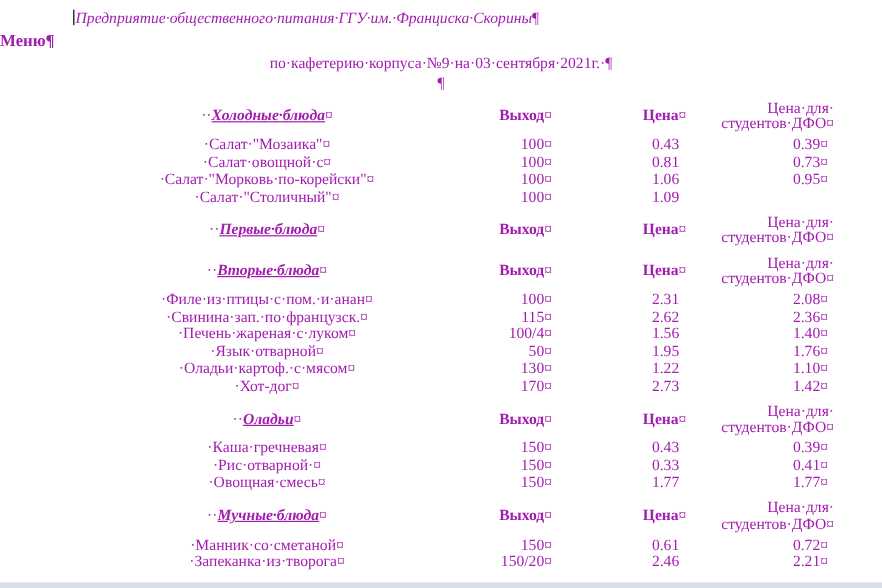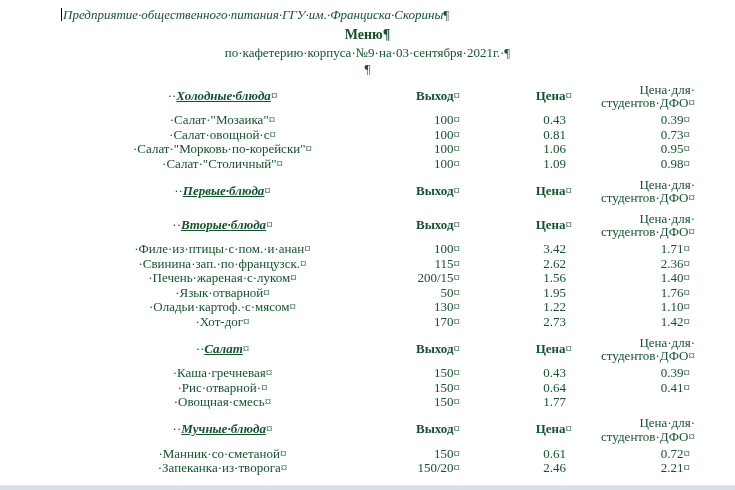--- a/index.html
+++ b/index.html
@@ -1,23 +1,23 @@
 <!DOCTYPE html>
 <html><head>
 <meta charset="utf-8">
 <style>
   html,body{margin:0;padding:0;background:#fff;}
   .page{
     position:relative;width:735px;height:490px;background:#ffffff;overflow:hidden;
-    font-family:"Liberation Serif","DejaVu Serif",serif;color:#14532d;
+    font-family:"Liberation Serif","DejaVu Serif",serif;color:#a21caf;
   }
   
   .org-line{position:absolute;left:61px;top:7px;font-size:13px;font-style:italic;white-space:nowrap;}
   .text-cursor{display:inline-block;width:1px;height:13px;background:#000;vertical-align:-2px;margin-right:1px;}
-  .menu-title{position:absolute;left:0;top:27px;width:100%;text-align:center;font-weight:bold;font-size:14px;}
+  .menu-title{position:absolute;left:0;top:27px;width:100%;text-align:left;font-weight:bold;font-size:14px;}
   .menu-subtitle{position:absolute;left:0;top:45px;width:100%;text-align:center;font-size:13px;}
   .empty-par{position:absolute;left:0;top:61px;width:100%;text-align:center;font-size:13px;}
   
   .menu-table{position:absolute;left:60px;top:82px;width:635px;font-size:13px;}
   .section + .section{margin-top:6px;}
   .trow{display:flex;line-height:14.5px;}
   .hdr-row{height:28px;align-items:center;margin-bottom:3px;}
   .c1{width:325px;text-align:center;}
   .c2{width:75px;text-align:right;}
   .c3{width:112px;text-align:right;padding-right:6px;box-sizing:border-box;}
@@ -69,21 +69,20 @@
       <div class="trow">
         <div class="c1"><span>·Салат·"Морковь·по-корейски"</span><span class="mk">¤</span></div>
         <div class="c2"><span>100</span><span class="mk">¤</span></div>
         <div class="c3"><span>1.06</span></div>
         <div class="c4"><span>0.95</span><span class="mk">¤</span></div>
       </div>
       <div class="trow">
         <div class="c1"><span>·Салат·"Столичный"</span><span class="mk">¤</span></div>
         <div class="c2"><span>100</span><span class="mk">¤</span></div>
         <div class="c3"><span>1.09</span></div>
-        <div class="c4"><span>0.98</span><span class="mk">¤</span></div>
       </div>
     </div>
 
     <div class="section">
       <div class="trow hdr-row">
         <div class="c1"><span class="mk">··</span><span class="sname">Первые·блюда</span><span class="mk">¤</span></div>
         <div class="c2 colhead"><span>Выход</span><span class="mk">¤</span></div>
         <div class="c3 colhead"><span>Цена</span><span class="mk">¤</span></div>
         <div class="c4 dfo-head"><span>Цена·для·</span><br><span>студентов·ДФО</span><span class="mk">¤</span></div>
       </div>
@@ -92,32 +91,32 @@
     <div class="section">
       <div class="trow hdr-row">
         <div class="c1"><span class="mk">··</span><span class="sname">Вторые·блюда</span><span class="mk">¤</span></div>
         <div class="c2 colhead"><span>Выход</span><span class="mk">¤</span></div>
         <div class="c3 colhead"><span>Цена</span><span class="mk">¤</span></div>
         <div class="c4 dfo-head"><span>Цена·для·</span><br><span>студентов·ДФО</span><span class="mk">¤</span></div>
       </div>
       <div class="trow">
         <div class="c1"><span>·Филе·из·птицы·с·пом.·и·анан</span><span class="mk">¤</span></div>
         <div class="c2"><span>100</span><span class="mk">¤</span></div>
-        <div class="c3"><span>3.42</span></div>
-        <div class="c4"><span>1.71</span><span class="mk">¤</span></div>
+        <div class="c3"><span>2.31</span></div>
+        <div class="c4"><span>2.08</span><span class="mk">¤</span></div>
       </div>
       <div class="trow">
         <div class="c1"><span>·Свинина·зап.·по·французск.</span><span class="mk">¤</span></div>
         <div class="c2"><span>115</span><span class="mk">¤</span></div>
         <div class="c3"><span>2.62</span></div>
         <div class="c4"><span>2.36</span><span class="mk">¤</span></div>
       </div>
       <div class="trow">
         <div class="c1"><span>·Печень·жареная·с·луком</span><span class="mk">¤</span></div>
-        <div class="c2"><span>200/15</span><span class="mk">¤</span></div>
+        <div class="c2"><span>100/4</span><span class="mk">¤</span></div>
         <div class="c3"><span>1.56</span></div>
         <div class="c4"><span>1.40</span><span class="mk">¤</span></div>
       </div>
       <div class="trow">
         <div class="c1"><span>·Язык·отварной</span><span class="mk">¤</span></div>
         <div class="c2"><span>50</span><span class="mk">¤</span></div>
         <div class="c3"><span>1.95</span></div>
         <div class="c4"><span>1.76</span><span class="mk">¤</span></div>
       </div>
       <div class="trow">
@@ -129,41 +128,42 @@
       <div class="trow">
         <div class="c1"><span>·Хот-дог</span><span class="mk">¤</span></div>
         <div class="c2"><span>170</span><span class="mk">¤</span></div>
         <div class="c3"><span>2.73</span></div>
         <div class="c4"><span>1.42</span><span class="mk">¤</span></div>
       </div>
     </div>
 
     <div class="section">
       <div class="trow hdr-row">
-        <div class="c1"><span class="mk">··</span><span class="sname">Салат</span><span class="mk">¤</span></div>
+        <div class="c1"><span class="mk">··</span><span class="sname">Оладьи</span><span class="mk">¤</span></div>
         <div class="c2 colhead"><span>Выход</span><span class="mk">¤</span></div>
         <div class="c3 colhead"><span>Цена</span><span class="mk">¤</span></div>
         <div class="c4 dfo-head"><span>Цена·для·</span><br><span>студентов·ДФО</span><span class="mk">¤</span></div>
       </div>
       <div class="trow">
         <div class="c1"><span>·Каша·гречневая</span><span class="mk">¤</span></div>
         <div class="c2"><span>150</span><span class="mk">¤</span></div>
         <div class="c3"><span>0.43</span></div>
         <div class="c4"><span>0.39</span><span class="mk">¤</span></div>
       </div>
       <div class="trow">
         <div class="c1"><span>·Рис·отварной·</span><span class="mk">¤</span></div>
         <div class="c2"><span>150</span><span class="mk">¤</span></div>
-        <div class="c3"><span>0.64</span></div>
+        <div class="c3"><span>0.33</span></div>
         <div class="c4"><span>0.41</span><span class="mk">¤</span></div>
       </div>
       <div class="trow">
         <div class="c1"><span>·Овощная·смесь</span><span class="mk">¤</span></div>
         <div class="c2"><span>150</span><span class="mk">¤</span></div>
         <div class="c3"><span>1.77</span></div>
+        <div class="c4"><span>1.77</span><span class="mk">¤</span></div>
       </div>
     </div>
 
     <div class="section">
       <div class="trow hdr-row">
         <div class="c1"><span class="mk">··</span><span class="sname">Мучные·блюда</span><span class="mk">¤</span></div>
         <div class="c2 colhead"><span>Выход</span><span class="mk">¤</span></div>
         <div class="c3 colhead"><span>Цена</span><span class="mk">¤</span></div>
         <div class="c4 dfo-head"><span>Цена·для·</span><br><span>студентов·ДФО</span><span class="mk">¤</span></div>
       </div>

